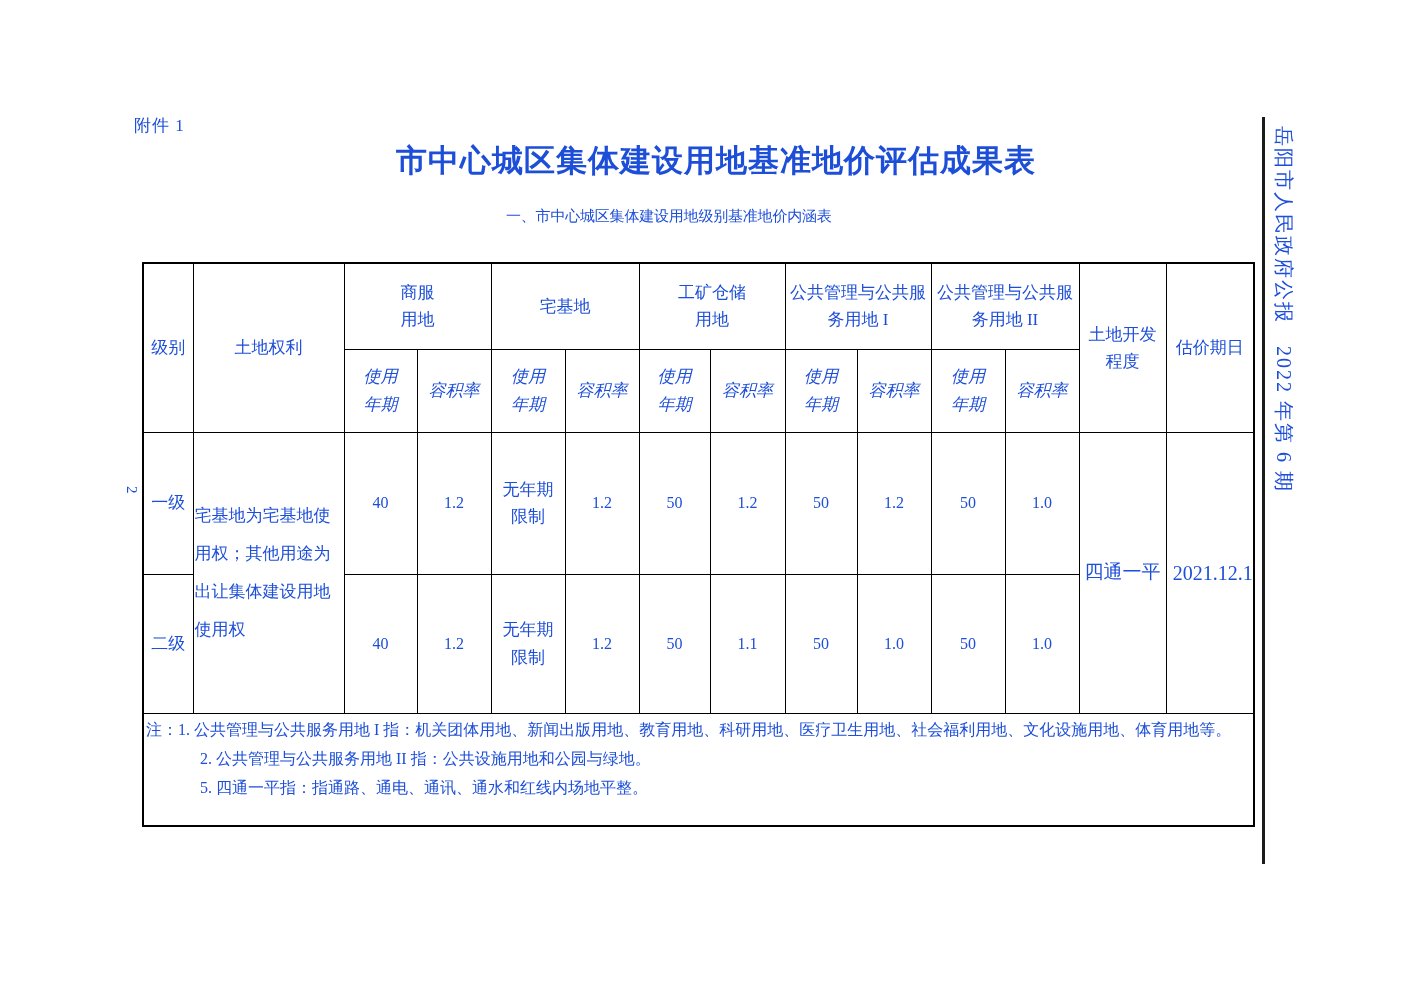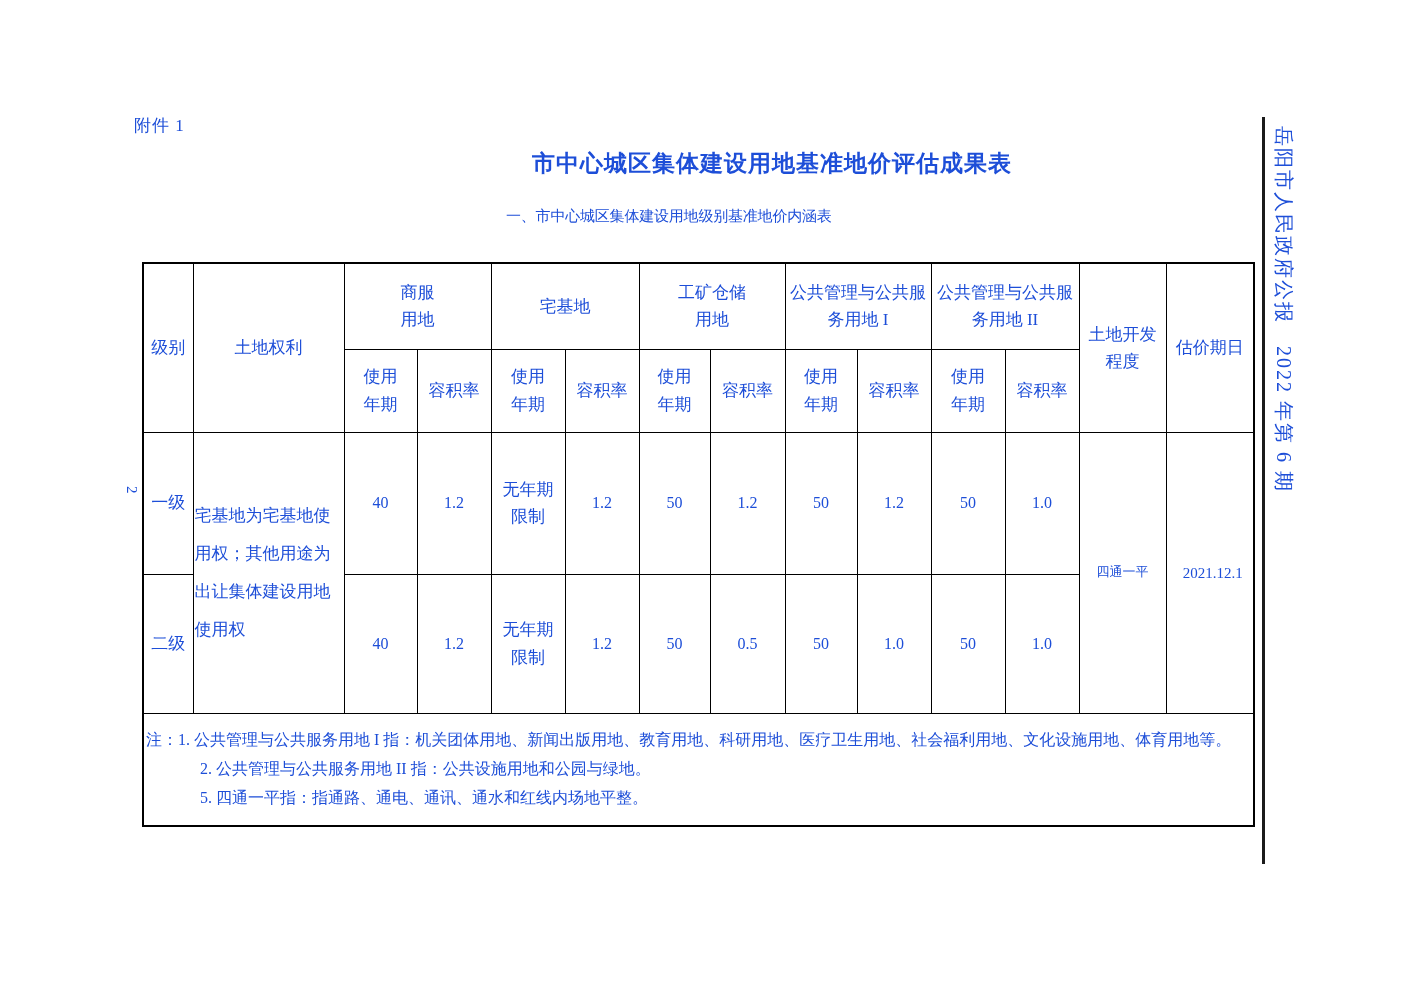--- a/index.html
+++ b/index.html
@@ -16,23 +16,23 @@
   .attachment{
     position:absolute;
     left:118px; top:114px;
     font-size:17px; line-height:24px;
     letter-spacing:1px;
   }
   .title{
     position:absolute;
     left:380px; top:145px; width:616px;
     margin:0;
-    font-family:Liberation Sans, sans-serif;
+    font-family:Liberation Mono, monospace;
     font-weight:bold;
-    font-size:23px; line-height:36px;
+    font-size:31px; line-height:36px;
     text-align:right;
     letter-spacing:1px;
     white-space:nowrap;
   }
   .subtitle{
     position:absolute;
     left:490px; top:206px;
     font-size:15px; line-height:20px;
     letter-spacing:-0.2px;
     white-space:nowrap;
@@ -72,44 +72,44 @@
     border:1px solid #000;
     text-align:center;
     vertical-align:middle;
     font-size:17px;
     line-height:1.6;
     padding:0;
     white-space:pre-line;
     overflow:hidden;
   }
   .land-table tr.row-group{height:86px;}
-  .land-table tr.row-sub{height:83px;}
+  .land-table tr.row-sub{height:83px;font-style:italic;}
   .land-table tr.row-d1{height:142px;}
   .land-table tr.row-d2{height:139px;}
   .land-table tr.row-notes{height:113px;}
   .land-table td.num{
     font-size:16px;
     line-height:1.2;
     font-family:"Liberation Serif","DejaVu Serif",serif;
   }
   .land-table td.land-rights{
     text-align:left;
     vertical-align:middle;
     white-space:normal;
     font-size:17px;
     line-height:38px;
     padding:8px 1px;
   }
-  .land-table td.dev-value{font-size:13px;}
-  .land-table td.date-value{font-size:15px; line-height:1.2;padding-left:6px;}
+  .land-table td.dev-value{font-size:19px;}
+  .land-table td.date-value{font-size:20px; line-height:1.2;padding-left:6px;}
   .land-table td.notes-cell{
     text-align:left;
     vertical-align:top;
     white-space:normal;
-    padding:13px 3px 0 2px;
+    padding:3px 3px 0 2px;
     font-size:16px;
   }
   .note-first{
     padding-left:31px;
     text-indent:-31px;
     text-align:justify;
     line-height:26px;
   }
   .note-more{
     margin-left:54px;
@@ -203,21 +203,21 @@
         <td rowspan="2" class="date-value">2021.12.1</td>
       </tr>
       <tr class="row-d2">
         <td>二级</td>
         <td class="num">40</td>
         <td class="num">1.2</td>
         <td>无年期
 限制</td>
         <td class="num">1.2</td>
         <td class="num">50</td>
-        <td class="num">0.5</td>
+        <td class="num">1.1</td>
         <td class="num">50</td>
         <td class="num">1.0</td>
         <td class="num">50</td>
         <td class="num">1.0</td>
       </tr>
       <tr class="row-notes">
         <td colspan="14" class="notes-cell">
           <div class="note-first">注：1. 公共管理与公共服务用地 I 指：机关团体用地、新闻出版用地、教育用地、科研用地、医疗卫生用地、社会福利用地、文化设施用地、体育用地等。</div>
           <div class="note-more">2. 公共管理与公共服务用地 II 指：公共设施用地和公园与绿地。</div>
           <div class="note-more">5. 四通一平指：指通路、通电、通讯、通水和红线内场地平整。</div>

